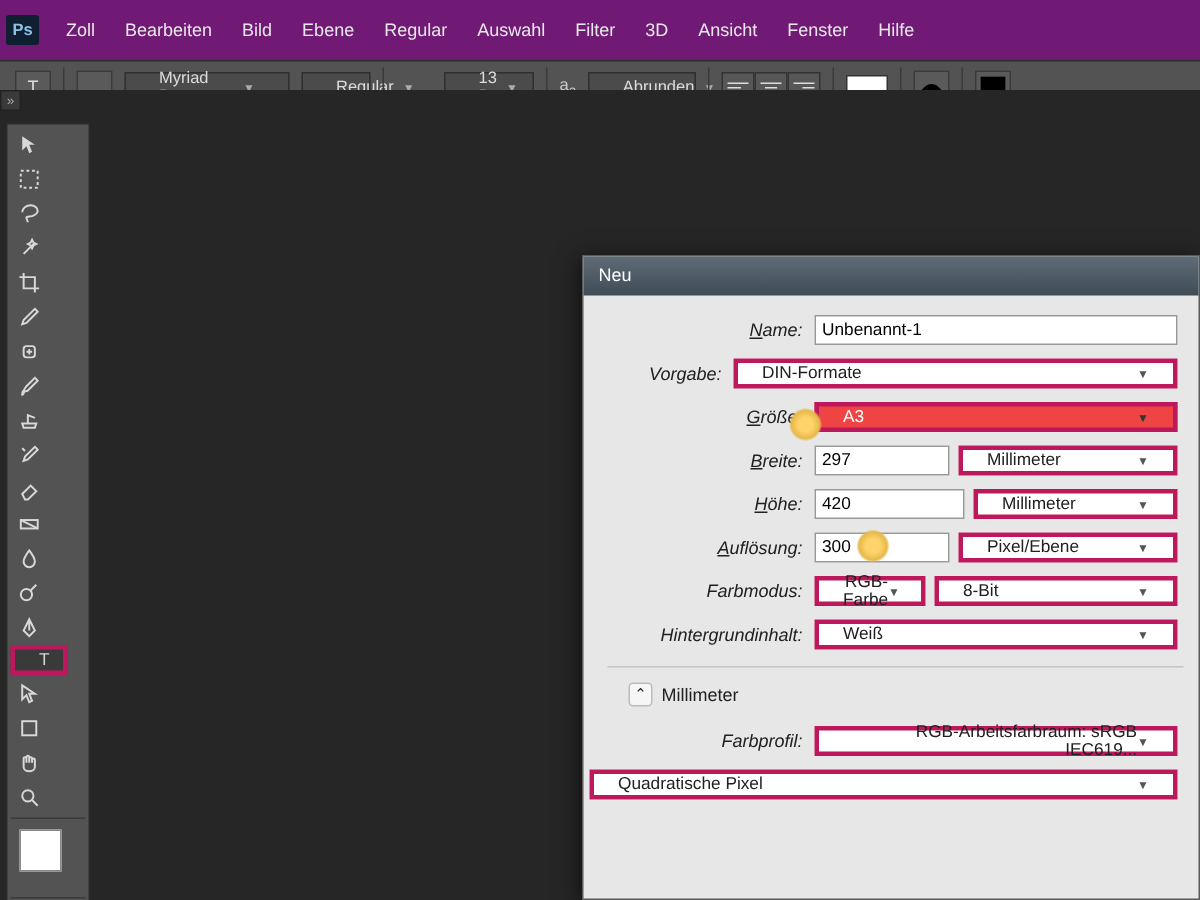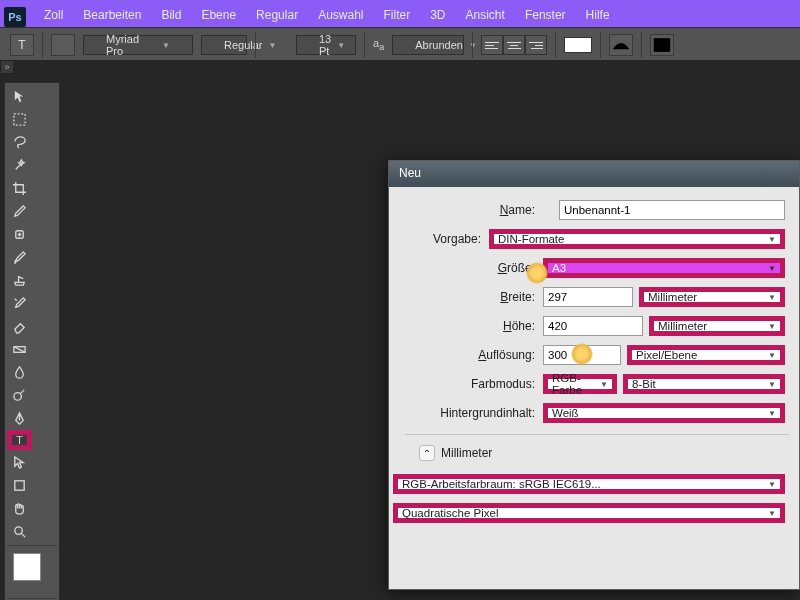--- a/index.html
+++ b/index.html
@@ -1,18 +1,18 @@
 <!DOCTYPE html>
 <html><head>
 <meta charset="utf-8">
 <style>
   * { box-sizing: border-box; margin: 0; padding: 0; font-family: "Segoe UI", Tahoma, sans-serif; }
   html, body { width: 800px; height: 600px; overflow: hidden; background: #2a2a2a; }
   
-  .menubar { height: 27px; background: #8b5cf6; display: flex; align-items: flex-end; padding-left: 4px; color: #e8e8e8; font-size: 12px; }
+  .menubar { height: 40px; background: #701a75; display: flex; align-items: center; padding-left: 4px; color: #e8e8e8; font-size: 12px; }
   .ps-logo { width: 22px; height: 20px; background: #0f1f30; color: #8fc1e8; font-weight: bold; font-size: 11px; display: flex; align-items: center; justify-content: center; margin-right: 8px; border-radius: 2px; }
   .menu-item { padding: 0 10px; line-height: 24px; cursor: default; }
   
   .optionsbar { height: 36px; background: #535353; border-top: 1px solid #2d2d2d; border-bottom: 1px solid #2d2d2d; display: flex; align-items: center; padding: 0 10px; gap: 8px; color: #ccc; font-size: 11px; }
   .opt-btn { width: 24px; height: 22px; border: 1px solid #3a3a3a; background: #5a5a5a; display: flex; align-items: center; justify-content: center; font-size: 12px; color: #ddd; }
   .opt-sel { height: 20px; background: #4b4b4b; border: 1px solid #2f2f2f; color: #ddd; padding: 0 22px; display:flex; align-items:center; gap:6px; font-size:11px;}
   .opt-sel .caret { font-size:8px; color:#aaa;}
   .sep { width:1px; height:26px; background:#3a3a3a;}
   .swatch { width:28px; height:16px; background:#fff; border:1px solid #333;}
   .align-set { display:flex; }
@@ -24,31 +24,31 @@
   
   .tools { position:absolute; top:82px; left:4px; width:56px; background:#535353; border:1px solid #2c2c2c; padding:2px; display:flex; flex-wrap:wrap; gap:1px;}
   .tool { width:25px; height:22px; display:flex; align-items:center; justify-content:center; color:#d4d4d4; font-size:14px;}
   .tool.sel { background:#3a3a3a;}
   .tool svg { width:15px; height:15px; stroke:#d8d8d8; fill:none; stroke-width:1.4;}
   .tools .divider { width:100%; height:0; border-top:1px solid #3a3a3a; margin:2px 0;}
   .fgbg { width:52px; height:46px; position:relative;}
   .fgbg .fg{ position:absolute; top:4px; left:6px; width:28px; height:28px; background:#fff; border:1px solid #888;}
   .fgbg .bg{ position:absolute; top:14px; left:16px; width:28px; height:28px; background:#fff; border:1px solid #888; z-index:-1;}
   
-  .dialog { position:absolute; top:160px; left:388px; width:412px; height:430px; background:#e7e7e7; border:1px solid #5a5a5a; box-shadow: -2px 2px 14px rgba(0,0,0,.6); font-size:12px; color:#202020;}
+  .dialog { position:absolute; top:170px; left:388px; width:412px; height:430px; background:#e7e7e7; border:1px solid #5a5a5a; box-shadow: -2px 2px 14px rgba(0,0,0,.6); font-size:12px; color:#202020;}
   .dlg-title { height:26px; background: linear-gradient(#5f6c77,#3f4b55); color:#fff; font-size:12px; padding:5px 10px;}
   .dlg-body { padding:10px 4px 10px 4px;}
   .row { display:flex; align-items:center; height:26px; margin-bottom:3px;}
-  .lbl { width:150px; text-align:right; padding-right:8px; position:relative;}
+  .lbl { width:150px; text-align:right; padding-right:8px; position:relative;font-style:italic;}
   .lbl .ul { text-decoration:underline;}
   .field { flex:1; display:flex; gap:6px; padding-right:10px;}
   .inp { height:20px; border:1px solid #9a9a9a; background:#fff; padding:1px 4px; font-size:11.5px; color:#000;}
-  .sel { height:20px; border:5px solid #be185d; background:#fff; display:flex; align-items:center; justify-content:space-between; padding:0 4px; font-size:11.5px;}
+  .sel { height:20px; border:3px solid #be185d; background:#fff; display:flex; align-items:center; justify-content:space-between; padding:0 16px; font-size:11.5px;text-align:right;}
   .sel .caret { font-size:8px; color:#555;}
-  .sel.blue { background:#d946ef; color:#fff;}
+  .sel.blue { background:#ef4444; color:#fff;}
   .hr { height:0; border-top:1px solid #c4c4c4; margin:8px 6px 8px 12px;}
   .adv { display:flex; align-items:center; gap:6px; margin:10px 0 10px 26px; font-size:12px;}
   .adv-btn{ width:16px; height:16px; border:1px solid #bbb; border-radius:3px; background:#f6f6f6; display:flex; align-items:center; justify-content:center; font-size:10px;}
   .highlight-dot { position:absolute; width:22px; height:22px; border-radius:50%; background: radial-gradient(circle,#ffd36b 30%,#e6b94a 60%, rgba(230,185,74,0) 72%); }
 </style>
 </head>
 <body>
 
 <div class="menubar">
   <div class="ps-logo">Ps</div>
@@ -245,21 +245,21 @@
 
 </div>
 
 <div class="dialog">
   <div class="dlg-title">Neu</div>
   <div class="dlg-body">
 
     <div class="row">
       <div class="lbl"><span class="ul">N</span>ame:</div>
       <div class="field">
-          <input class="inp" style="flex: 1 1 0%; margin-left: 16px;" value="Unbenannt-1">
+          <input class="inp" style="flex: 1 1 0%;" value="Unbenannt-1">
         </div>
     </div>
 
     <div class="row">
       <div class="lbl" style="width:96px">Vorgabe:</div>
       <div class="field">
           <div class="sel" style="flex:1">
             <span>DIN-Formate</span>
             <span class="caret">▼</span>
           </div>
@@ -301,21 +301,21 @@
       </div>
     </div>
 
     <div class="row">
       <div class="lbl">
         
         <span class="ul">A</span>uflösung:
       </div>
       <div class="field" style="position:relative">
         <div class="highlight-dot" style="left:28px; top:-2px;"></div>
-        <div class="inp" style="width:78px; display:flex; align-items:center;">
+        <div class="inp" style="width:90px; display:flex; align-items:center;">
             <span>300</span>
             <span style="margin-left:6px;font-family:serif">I</span>
           </div>
         <div class="sel" style="flex:1">
             <span>Pixel/Ebene</span>
             <span class="caret">▼</span>
           </div>
       </div>
     </div>
 
@@ -344,20 +344,21 @@
     </div>
 
     <div class="hr"></div>
 
     <div class="adv">
       <div class="adv-btn">⌃</div>
       <span>Millimeter</span>
     </div>
 
     <div class="row">
+      <div class="lbl">Farbprofil:</div>
       <div class="field">
           <div class="sel" style="flex:1">
             <span>RGB-Arbeitsfarbraum: sRGB IEC619...</span>
             <span class="caret">▼</span>
           </div>
         </div>
     </div>
 
     <div class="row">
       <div class="field">

